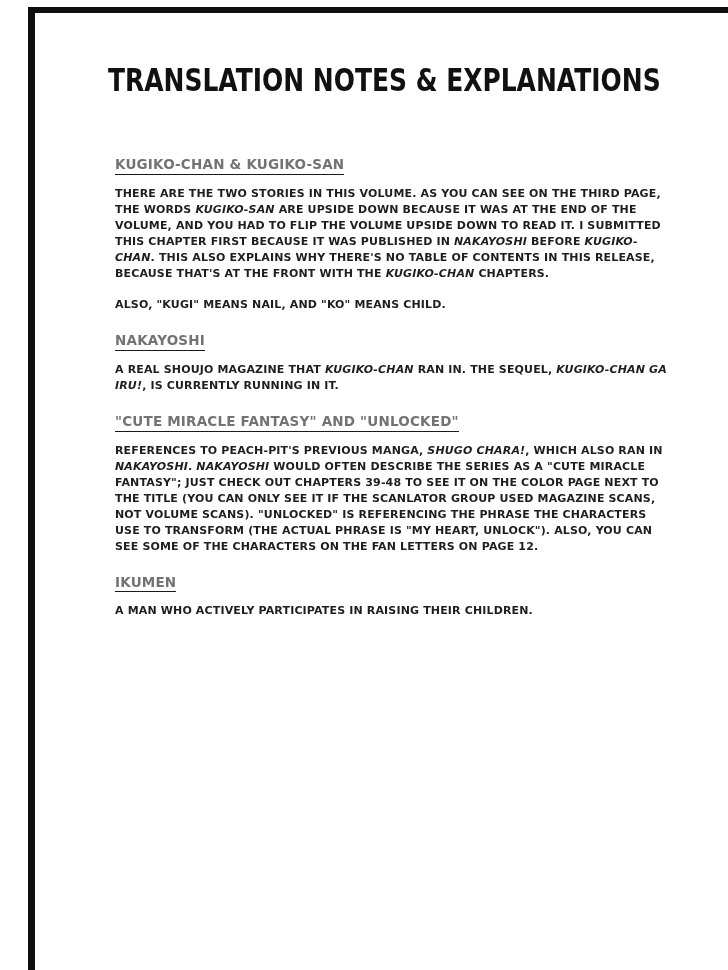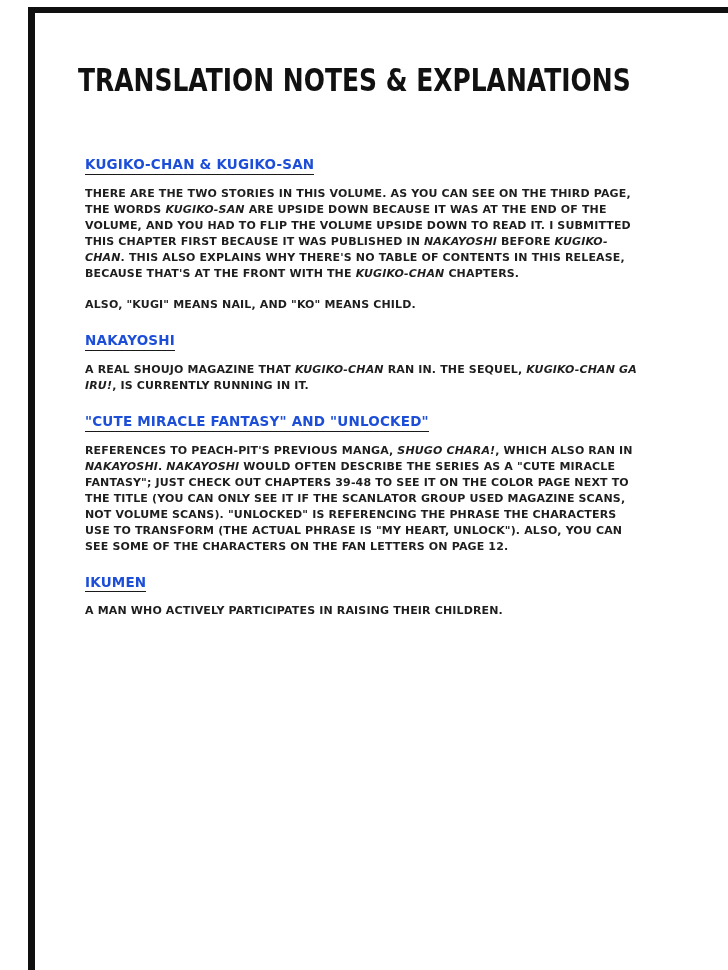--- a/index.html
+++ b/index.html
@@ -18,21 +18,21 @@
     background: #0f0f0f;
   }
   .scan-border-left {
     position: absolute;
     left: 28px; width: 7px; top: 7px; bottom: 0;
     background: #0f0f0f;
   }
   .page {
     position: absolute;
     left: 0; top: 0; right: 0; bottom: 0;
-    padding-left: 85px;
+    padding-left: 115px;
     color: #1b1b1b;
   }
   .title {
     margin: 64px 0 0 -7px;
     font-size: 32px;
     font-weight: bold;
     line-height: 1;
     white-space: nowrap;
     letter-spacing: 0px;
     transform: scaleX(0.78);
@@ -43,21 +43,21 @@
     margin-top: 58px;
     width: 556px;
   }
   .section { margin-top: 17px; }
   .section:first-child { margin-top: 0; }
   .heading {
     display: inline-block;
     font-size: 13.5px;
     font-weight: bold;
     letter-spacing: 0.2px;
-    color: #1d4ed8;
+    color: #737373;
     border-bottom: 1.5px solid #1a1a1a;
     padding-bottom: 2px;
     line-height: 1.1;
   }
   .para {
     margin: 11px 0 0 0;
     font-size: 11px;
     font-weight: bold;
     line-height: 16px;
     letter-spacing: 0.15px;

